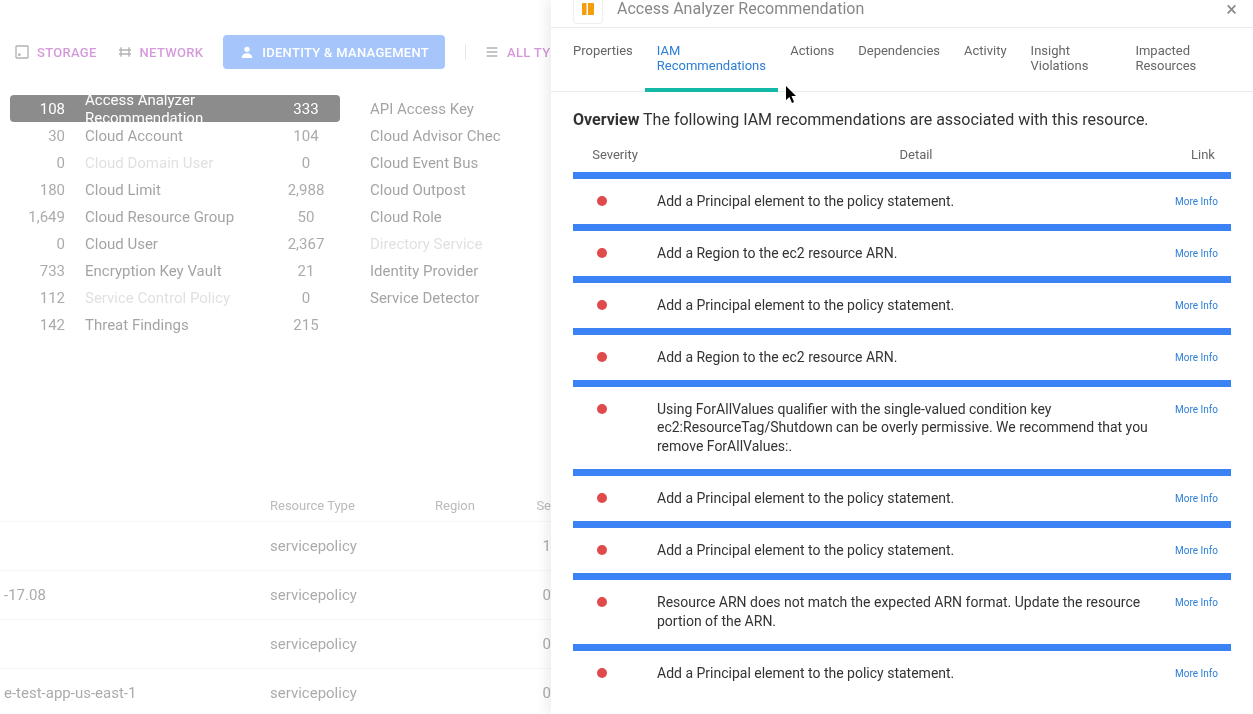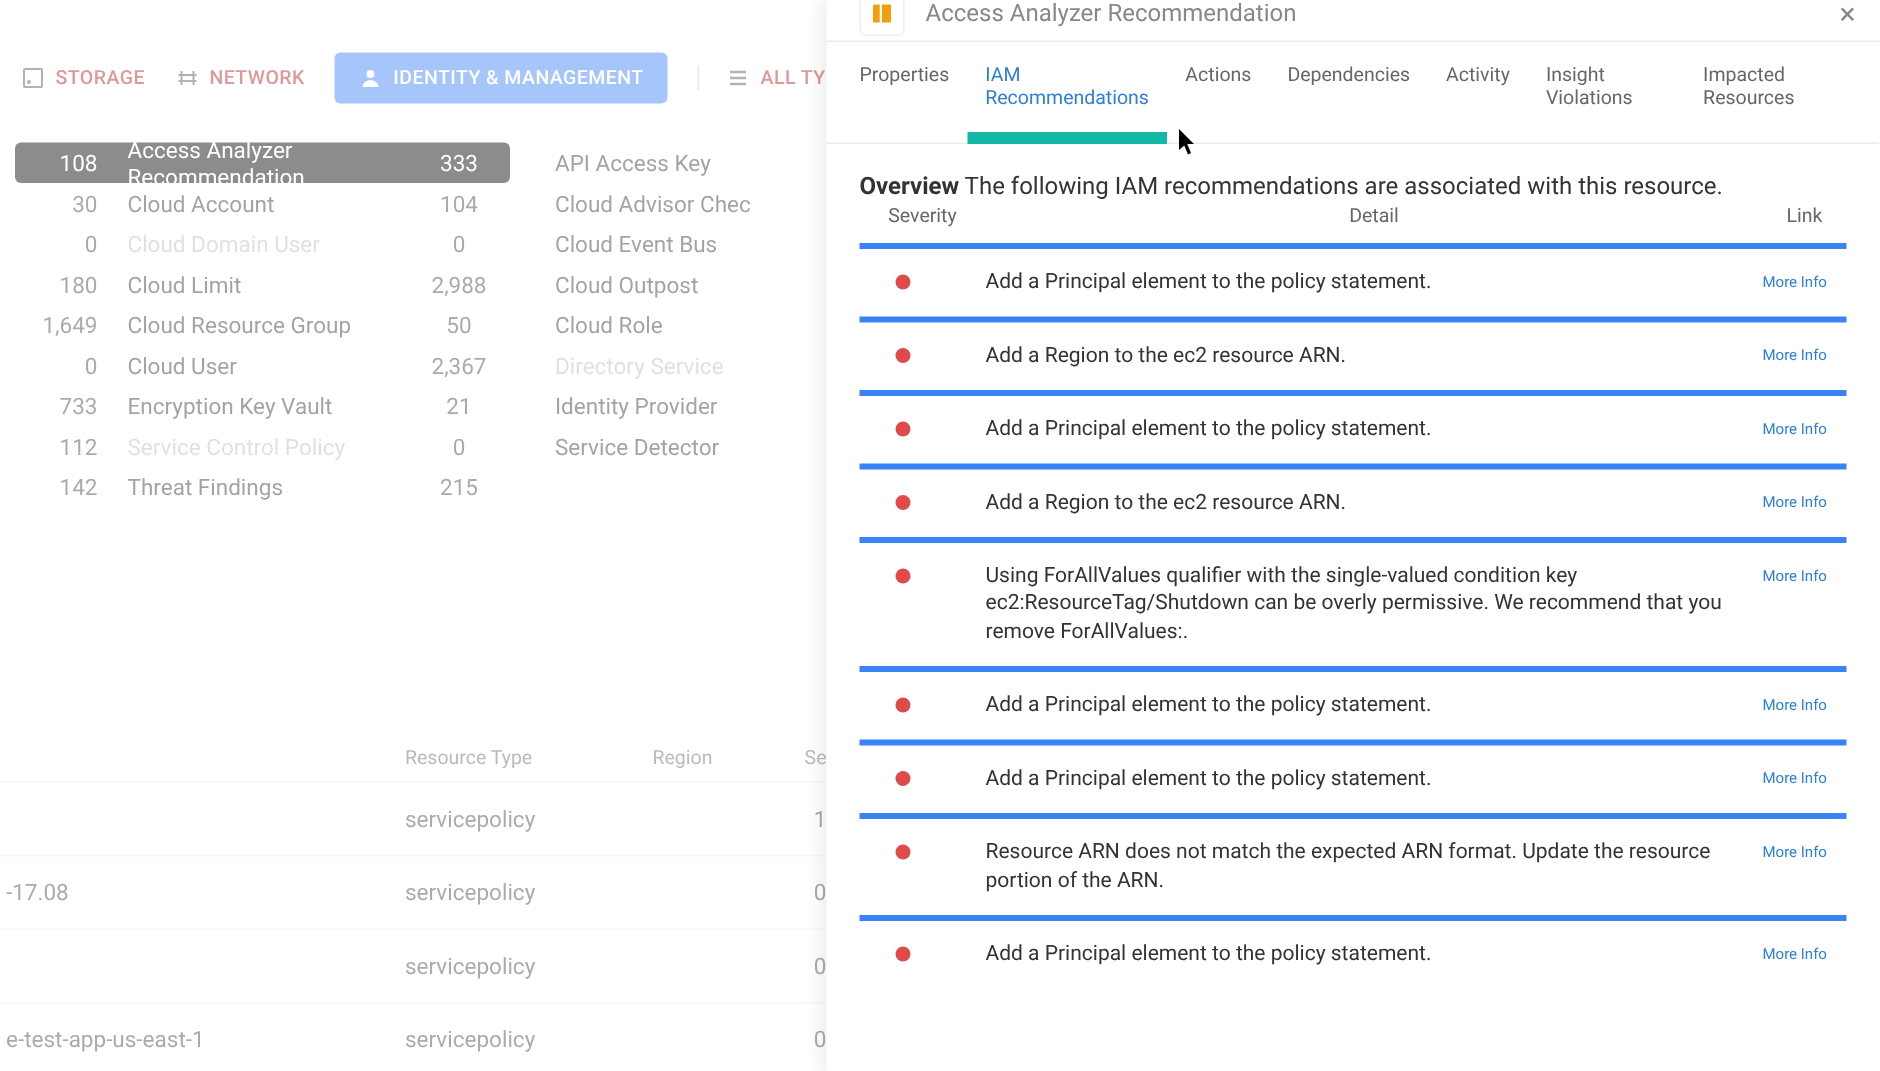--- a/index.html
+++ b/index.html
@@ -4,21 +4,21 @@
   <style>
     * { box-sizing: border-box; margin: 0; padding: 0; }
     body { font-family: -apple-system, BlinkMacSystemFont, "Segoe UI", Roboto, sans-serif; font-size: 14px; color: #333; background: #fff; width: 1253px; height: 714px; overflow: hidden; position: relative; }
     
     
     .main-panel { position: absolute; top: 0; left: 0; width: 1253px; height: 714px; }
     .overlay { position: absolute; top: 0; left: 0; width: 551px; height: 714px; background: rgba(255,255,255,0.55); z-index: 5; pointer-events: none; }
     
     
     .filter-tabs { display: flex; gap: 20px; padding: 35px 14px 26px; align-items: center; }
-    .filter-tab { display: flex; align-items: center; gap: 7px; color: #b91c1c; font-size: 13px; font-weight: 500; letter-spacing: 0.3px; cursor: pointer; }
+    .filter-tab { display: flex; align-items: center; gap: 7px; color: #a21caf; font-size: 13px; font-weight: 500; letter-spacing: 0.3px; cursor: pointer; }
     .filter-tab.active { background: #3b82f6; color: #fff; padding: 9px 16px; border-radius: 4px; }
     .filter-tab.divider { border-left: 1px solid #ccc; padding-left: 18px; }
     .filter-tab .ico { width: 16px; height: 16px; display: inline-flex; align-items: center; justify-content: center; }
     
     
     .rtype-grid { display: flex; padding: 0 10px; }
     .rtype-col { flex: 0 0 330px; }
     .rtype-col-b { flex: 0 0 210px; }
     .rtype-row { display: flex; align-items: center; height: 27px; cursor: pointer; }
     .rtype-row.active { background: #000000; color: #fff; border-radius: 4px; }
@@ -40,32 +40,32 @@
     
     
     .side-panel { position: absolute; top: 0; left: 551px; width: 702px; height: 714px; background: #fff; z-index: 10; box-shadow: -4px 0 12px rgba(0,0,0,0.08); }
     .side-header { display: flex; align-items: center; padding: 0px 16px 10px 22px; border-bottom: 1px solid #eaeaea; gap: 14px; height: 28px; }
     .side-header .logo { width: 30px; height: 30px; background: #fff; border: 1px solid #eee; border-radius: 4px; display: flex; align-items: center; justify-content: center; color: #f59e0b; font-size: 16px; }
     .side-header .title { color: #888; font-size: 16px; flex: 1; }
     .side-header .close { color: #888; font-size: 20px; cursor: pointer; }
     
     .side-tabs { display: flex; border-bottom: 1px solid #eaeaea; padding: 0 10px; }
     .side-tab { padding: 15px 12px; font-size: 13px; color: #666; cursor: pointer; }
-    .side-tab.active { color: #2c7fd8; border-bottom: 8px solid #14b8a6; margin-bottom: -1px; }
+    .side-tab.active { color: #2c7fd8; border-bottom: 4px solid #14b8a6; margin-bottom: -1px; }
     
     .side-body { padding: 18px 22px; overflow-y: auto; height: calc(714px - 72px - 5px); }
-    .overview { font-size: 16px; color: #333; margin-bottom: 0; }
+    .overview { font-size: 16px; color: #333; margin-bottom: 14px; }
     .overview b { font-weight: 700; }
     
     .rec-head { display: flex; font-size: 13px; color: #666; padding: 4px 0 10px; text-align: center; }
     .rec-head .sev { width: 84px; }
     .rec-head .det { flex: 1; }
     .rec-head .lnk { width: 56px; }
     
-    .rec-row { display: flex; border-top: 4px solid #3b82f6; padding: 13px 0; font-size: 14px; color: #333; align-items: flex-start; }
+    .rec-row { display: flex; border-top: 7px solid #3b82f6; padding: 13px 0; font-size: 14px; color: #333; align-items: flex-start; }
     .rec-row .sev { width: 84px; display: flex; justify-content: flex-start; align-items: center; padding-left: 24px; padding-top: 4px; }
     .rec-row .dot { width: 10px; height: 10px; background: #e04a4a; border-radius: 50%; }
     .rec-row .det { flex: 1; line-height: 1.35; }
     .rec-row .lnk { width: 56px; }
     .rec-row .lnk a { color: #2c7fd8; text-decoration: none; font-size: 10px; }
     
     .cursor { position: absolute; top: 86px; left: 786px; font-size: 14px; z-index: 30; pointer-events: none; }
   </style>
 </head>
 <body>

